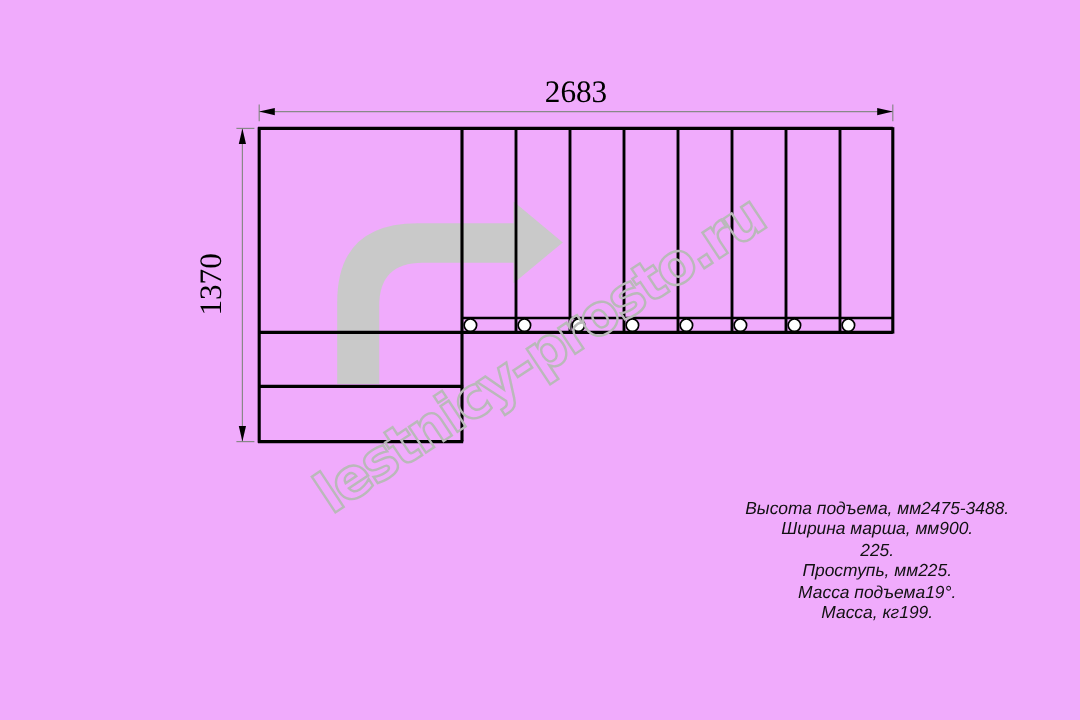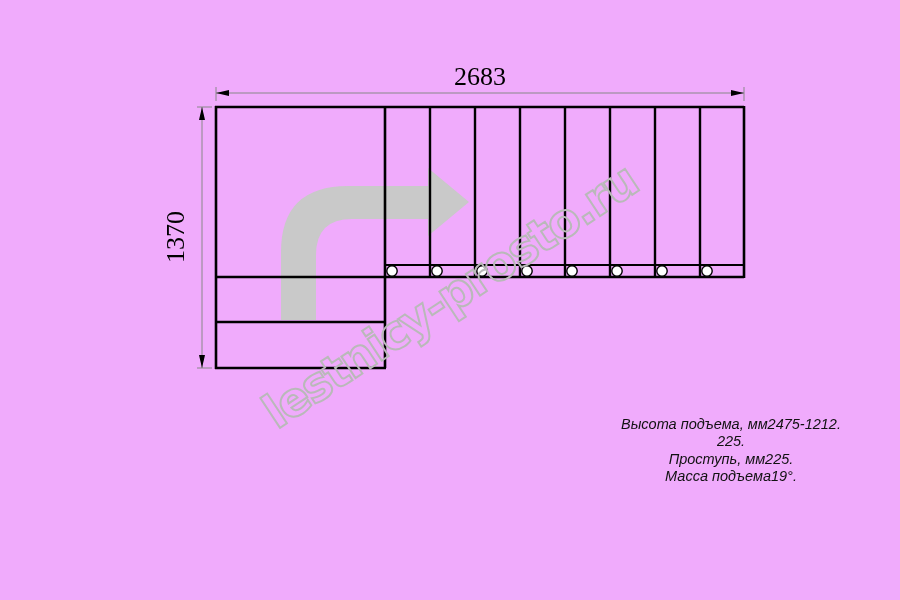--- a/index.html
+++ b/index.html
@@ -104,33 +104,41 @@
       <path d="M202 368 L199 355 L205 355 Z" fill="#000"></path>
       <text class="dim-text" x="184" y="237" text-anchor="middle" transform="rotate(-90 184 237)">1370</text>
     </g>
   </svg>
 
   <div id="watermark">lestnicy-prosto.ru</div>
 
   <div id="specs">
     <div class="spec-row">
       <span class="spec-label">Высота подъема, мм</span>
-      <span class="spec-value">2475-1212.</span>
+      <span class="spec-value">2475-3488.</span>
     </div>
 
+    <div class="spec-row">
+      <span class="spec-label">Ширина марша, мм</span>
+      <span class="spec-value">900.</span>
+    </div>
 
     <div class="spec-row">
       <span class="spec-value">225.</span>
     </div>
 
     <div class="spec-row">
       <span class="spec-label">Проступь, мм</span>
       <span class="spec-value">225.</span>
     </div>
 
     <div class="spec-row">
       <span class="spec-label">Масса подъема</span>
       <span class="spec-value">19°.</span>
     </div>
 
+    <div class="spec-row">
+      <span class="spec-label">Масса, кг</span>
+      <span class="spec-value">199.</span>
+    </div>
   </div>
 
 </div>
 
 </body></html>

